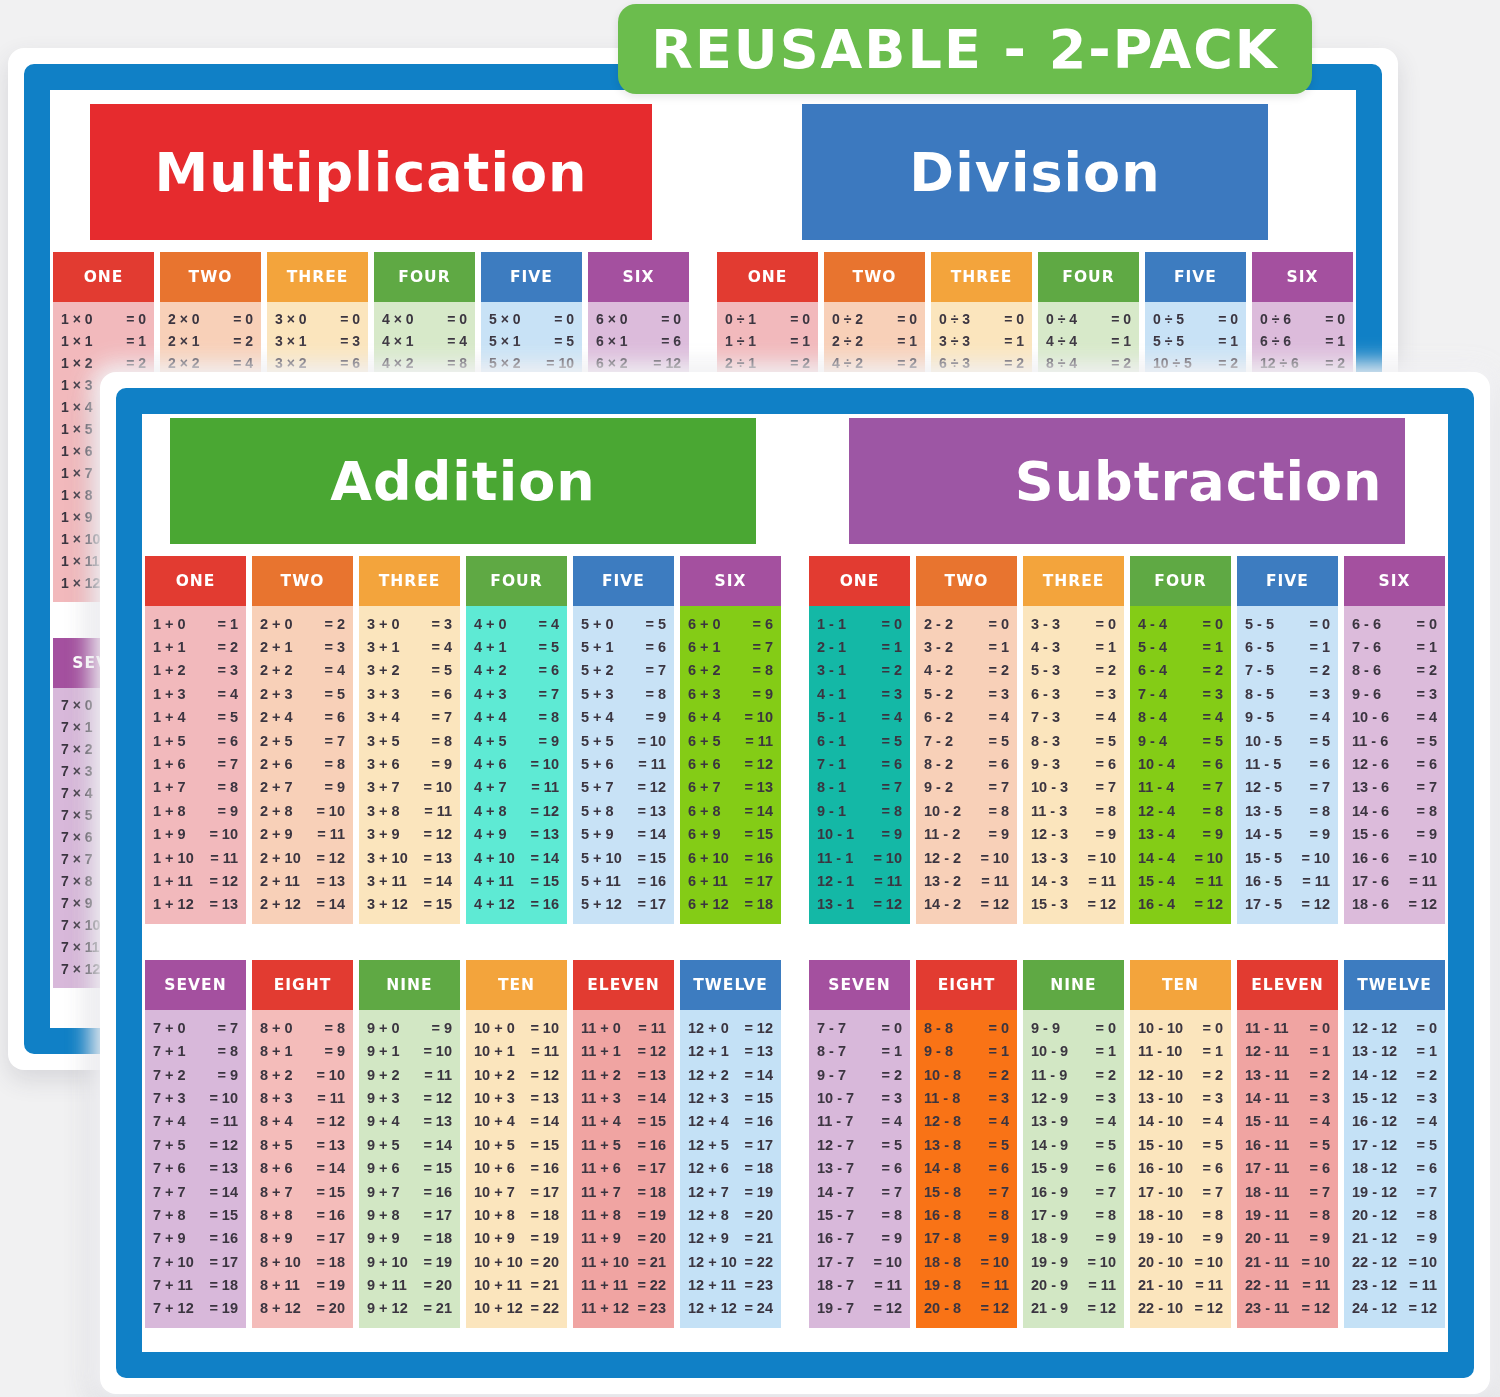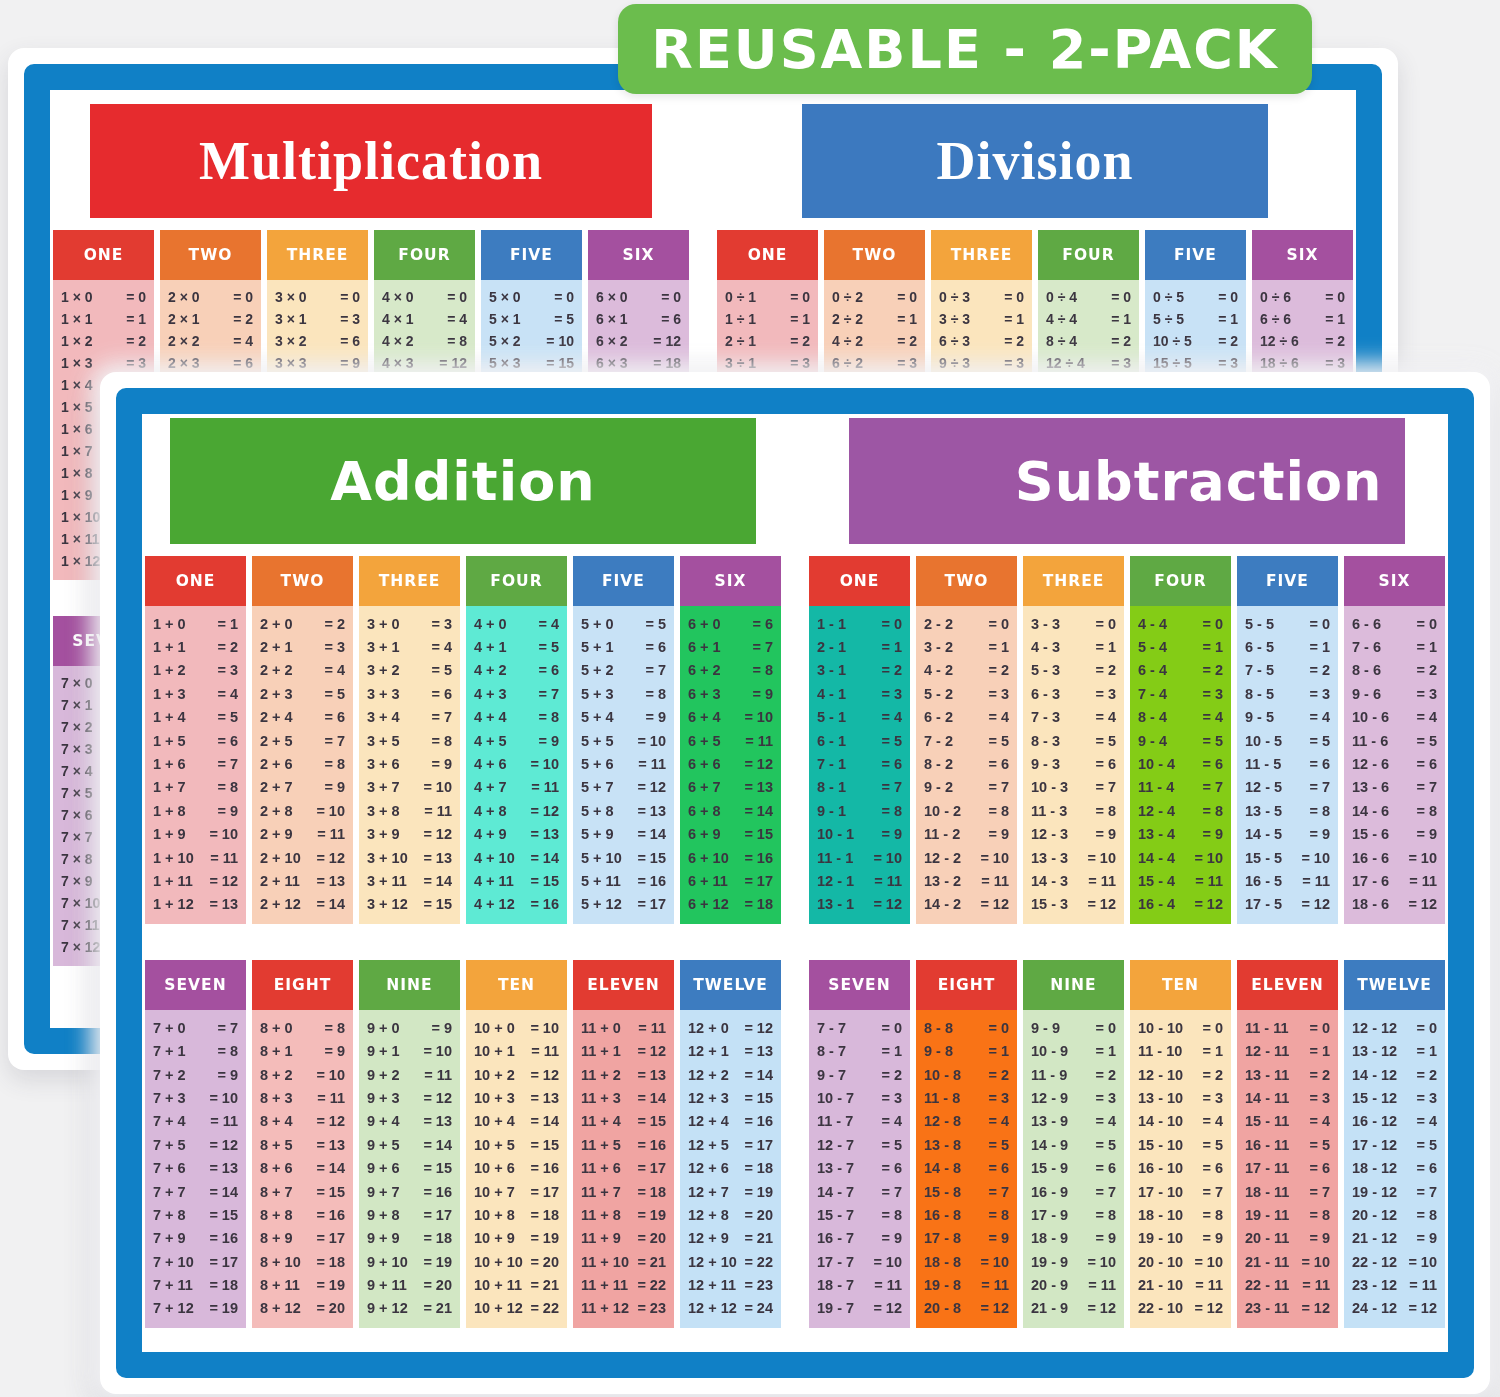--- a/index.html
+++ b/index.html
@@ -8,21 +8,21 @@
   .poster{position:absolute;width:1390px;height:1022px;background:#fff;border-radius:16px;}
   .poster-back{left:8px;top:48px;z-index:1;box-shadow:0 10px 24px rgba(60,60,80,.14);}
   .poster-front{left:100px;top:372px;z-index:2;
      box-shadow:0 0 22px 10px rgba(243,243,246,.95), 0 16px 34px rgba(70,70,95,.30);}
   .frame{position:absolute;inset:16px;border:26px solid #1080c6;border-radius:10px;}
   .content{position:absolute;left:44px;top:44px;right:44px;bottom:44px;
            display:flex;gap:26px;}
   .section{flex:1;display:flex;flex-direction:column;align-items:center;min-width:0;}
   .banner{height:126px;margin-top:2px;display:flex;align-items:center;justify-content:center;
           padding:0 22px;box-sizing:border-box;white-space:nowrap;}
-  .poster-back .banner{height:114px;margin-top:12px;font-family:Liberation Serif, serif;}
+  .poster-back .banner{height:136px;margin-top:12px;}
   .banner-text{color:#fff;font-size:54px;font-weight:bold;letter-spacing:1px;}
   .bank{display:flex;margin-top:12px;}
   .bank-bottom{margin-top:36px;}
   .col{width:101px;margin:0 3px;display:flex;flex-direction:column;}
   .col-header{height:50px;display:flex;align-items:center;justify-content:center;}
   .col-header span{color:#fff;font-weight:bold;font-size:15.5px;letter-spacing:1px;}
   .col-body{display:flex;flex-direction:column;padding:6px 0 8px;}
   .eq-row{height:23.4px;display:flex;align-items:center;justify-content:space-between;
           padding:0 8px;font-family:"Liberation Sans",sans-serif;font-weight:bold;
           font-size:14.5px;color:#3b3540;}
@@ -1775,21 +1775,21 @@
                 <div class="eq-row">
                   <span>5 + 12</span>
                   <span>= 17</span>
                 </div>
               </div>
             </div>
             <div class="col">
               <div class="col-header" style="background: rgb(164, 80, 159);">
                 <span>SIX</span>
               </div>
-              <div class="col-body" style="background: #22c55e;">
+              <div class="col-body" style="background: #84cc16;">
                 <div class="eq-row">
                   <span>6 + 0</span>
                   <span>= 6</span>
                 </div>
                 <div class="eq-row">
                   <span>6 + 1</span>
                   <span>= 7</span>
                 </div>
                 <div class="eq-row">
                   <span>6 + 2</span>

